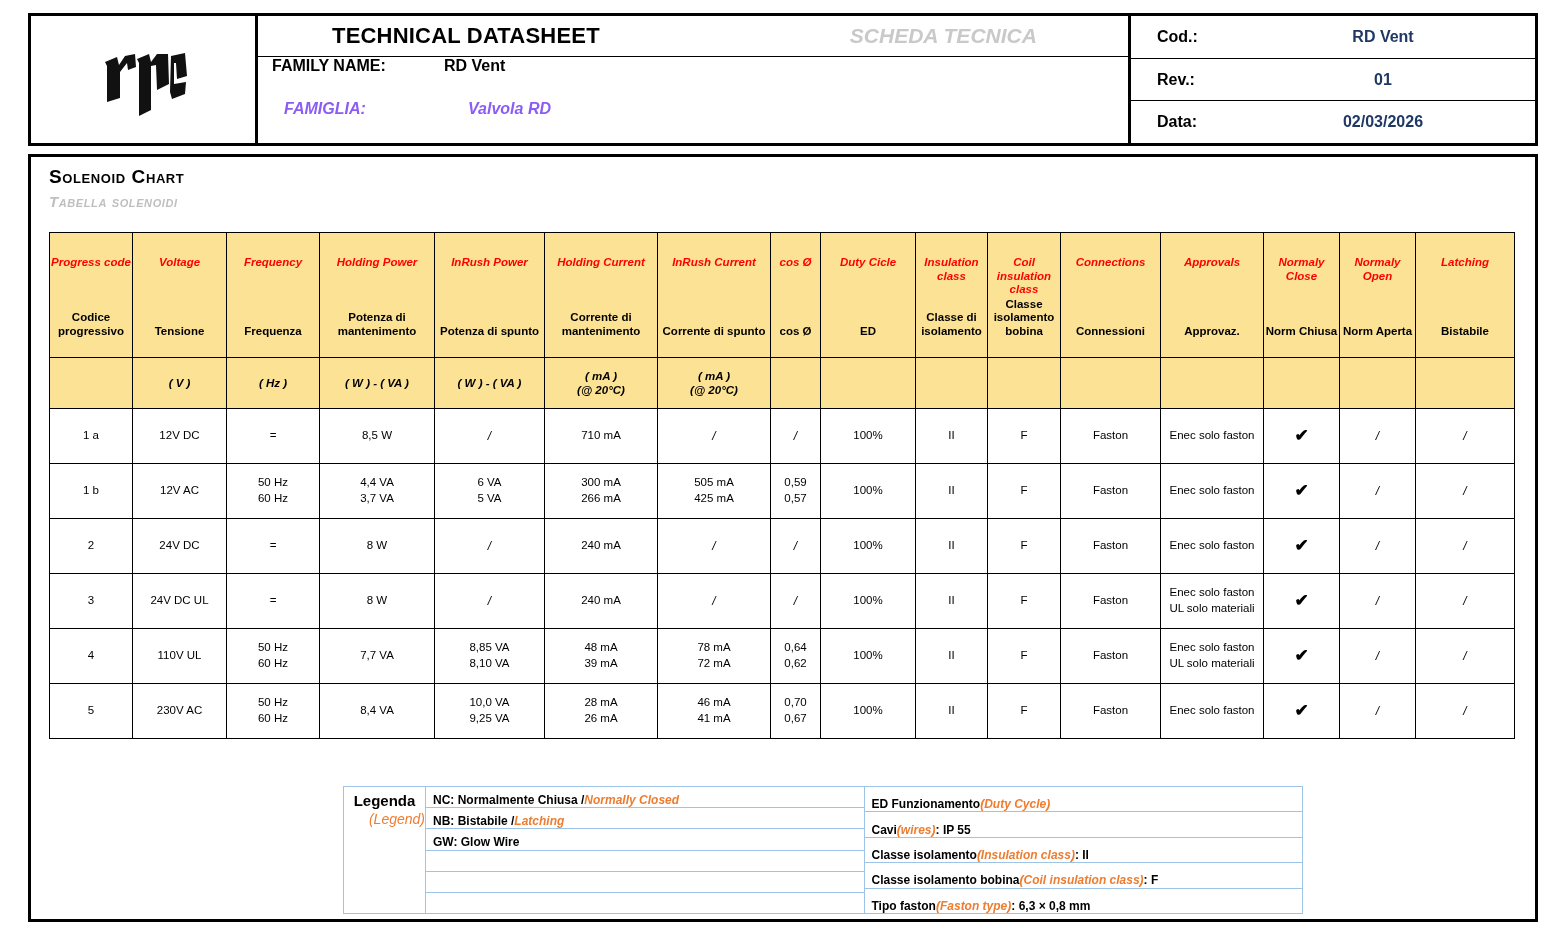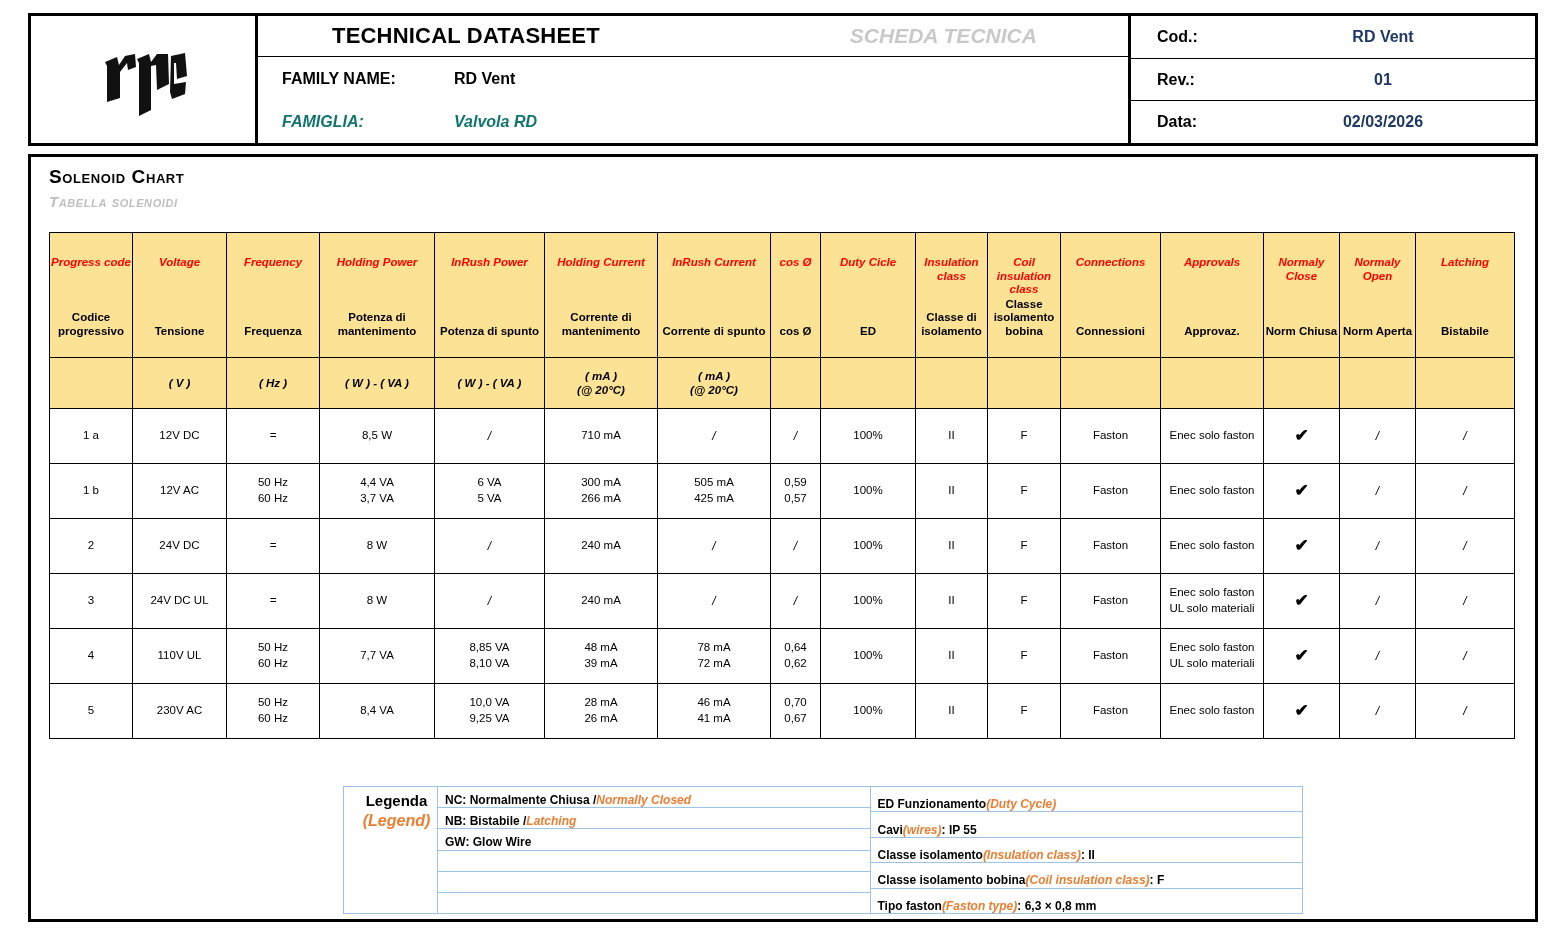--- a/index.html
+++ b/index.html
@@ -74,37 +74,38 @@
   }
   .title-it {
     font-size: 21px;
     font-weight: bold;
     font-style: italic;
     color: #c9c9c9;
     margin-left: 250px;
   }
   .fam-line {
     display: flex;
-    align-items: center;
+    align-items: flex-start;
     height: 43px;
-    padding-left: 24px;
+    padding-left: 14px;
     box-sizing: border-box;
   }
   .fam-label {
     font-size: 16px;
     font-weight: bold;
     width: 172px;
   }
   .fam-value {
     font-size: 16px;
     font-weight: bold;
   }
   .fam-label.it, .fam-value.it {
-    color: #0f766e;
-    font-style: italic;
+    color: #8b5cf6;
+    font-style: italic;
+    margin-left: 12px;
   }
 
   .header-right {
     width: 404px;
     display: flex;
     flex-direction: column;
     box-sizing: border-box;
   }
   .hr-row {
     flex: 1 1 0;
@@ -230,42 +231,42 @@
   
   .legend-wrap {
     position: absolute;
     left: 312px;
     top: 629px;
     width: 960px;
     height: 128px;
     border: 1px solid #9dc3e6;
     box-sizing: border-box;
     display: flex;
-    padding-left: 12px;
   }
   .legend-label {
     width: 82px;
     border-right: 1px solid #9dc3e6;
     box-sizing: border-box;
     padding-top: 5px;
     text-align: center;
     flex: 0 0 auto;
   }
   .legend-label .lg-it {
     font-size: 15px;
     font-weight: bold;
     color: #000;
     line-height: 1.25;
   }
   .legend-label .lg-en {
-    font-size: 16px;
-    font-weight: bold;
+    font-size: 14px;
+    font-weight: normal;
     font-style: italic;
     color: #ed7d31;
     line-height: 1.25;
+    text-align: right;
   }
   .legend-col {
     flex: 1 1 0;
     display: flex;
     flex-direction: column;
     box-sizing: border-box;
   }
   .legend-col.left { border-right: 1px solid #9dc3e6; }
   .legend-row {
     flex: 1 1 0;

